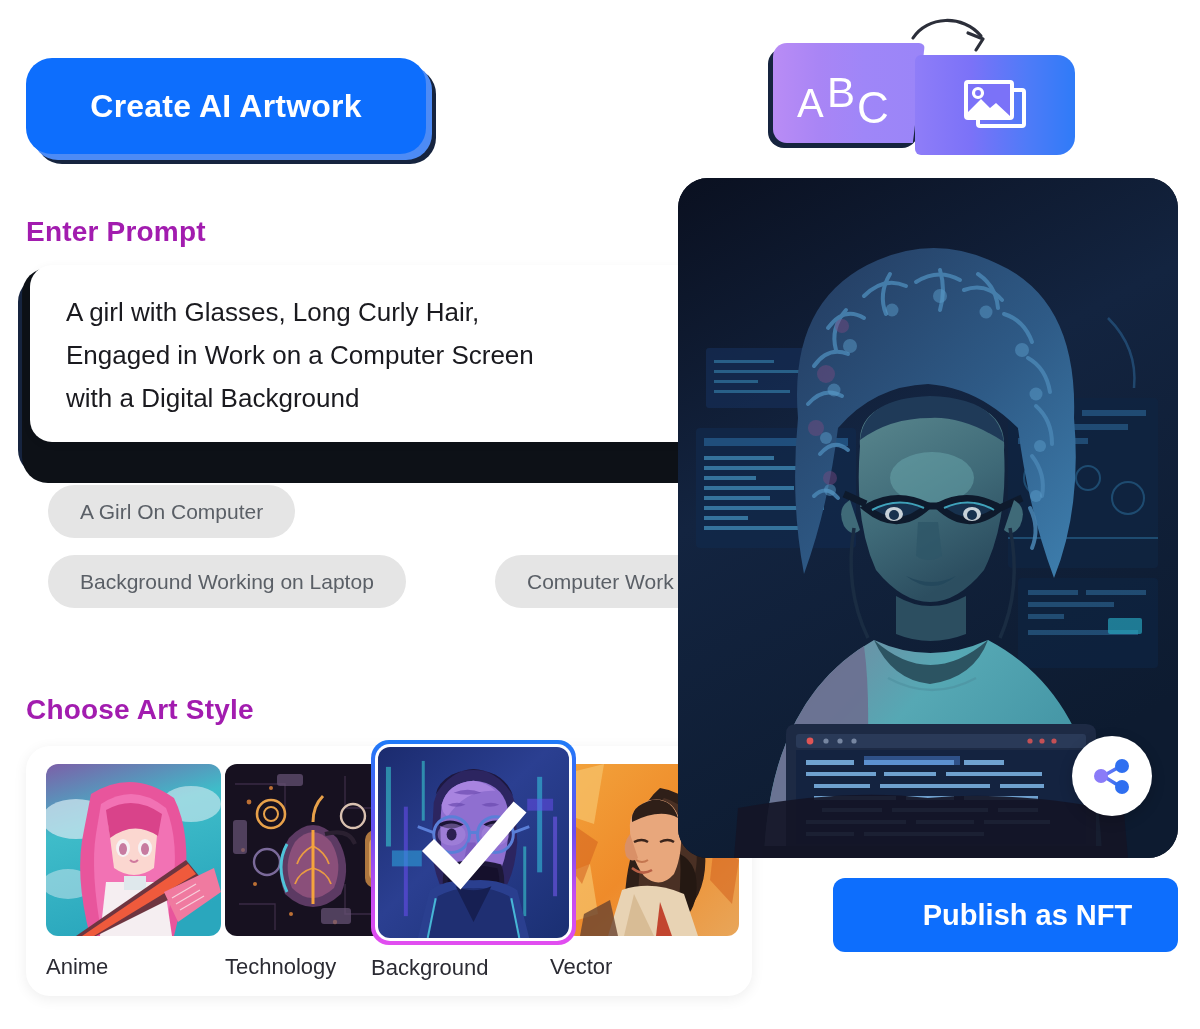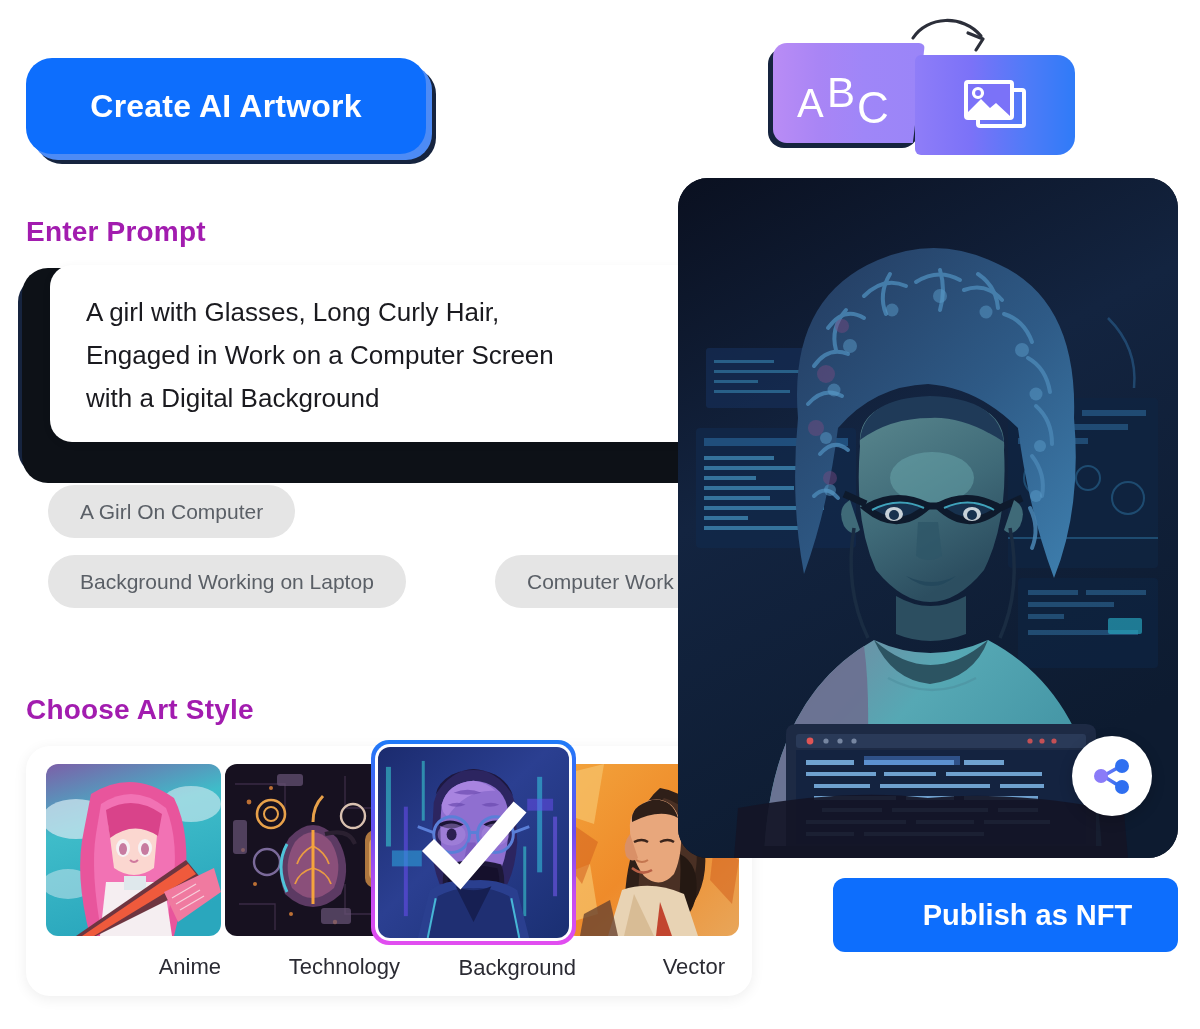--- a/index.html
+++ b/index.html
@@ -84,21 +84,20 @@
     width: 120px; height: 200px; border-radius: 26px;
     background: #16243f;
   }
 
   
   .prompt-card {
     position: absolute; left: 30px; top: 265px;
     width: 724px; height: 177px; border-radius: 22px;
     background: #ffffff; cursor: text;
     box-shadow: 0 2px 10px rgba(0,0,0,.05);
-    margin-left: 20px;
   }
   .prompt-text {
     position: absolute; left: 36px; top: 26px; width: 600px;
     font-size: 26px; line-height: 43px; color: #1a1a1f;
     white-space: pre-line;
   }
   .clear-btn {
     position: absolute; right: 22px; top: 18px;
     width: 38px; height: 38px; border: none; background: none;
     cursor: pointer; padding: 0;
@@ -123,21 +122,21 @@
     background: #ffffff; box-shadow: 0 3px 14px rgba(0,0,0,.07);
   }
   .style-card {
     position: absolute; cursor: pointer;
   }
   .style-thumb {
     width: 100%; height: 100%; border-radius: 12px; overflow: hidden;
     position: relative;
   }
   .style-label {
-    position: absolute; text-align: right; color: #2b2b33;
+    position: absolute; text-align: left; color: #2b2b33;
     font-size: 22px; white-space: nowrap;
   }
   .sel-border {
     position: absolute; left: 371px; top: 740px;
     width: 205px; height: 205px; border-radius: 18px;
     background: linear-gradient(180deg,#1f7bf8 0%,#6b4df0 45%,#c44df0 75%,#e24df0 100%);
     padding: 4px;
   }
   .sel-inner {
     width: 100%; height: 100%; border-radius: 15px; background: #fff; padding: 3px;

